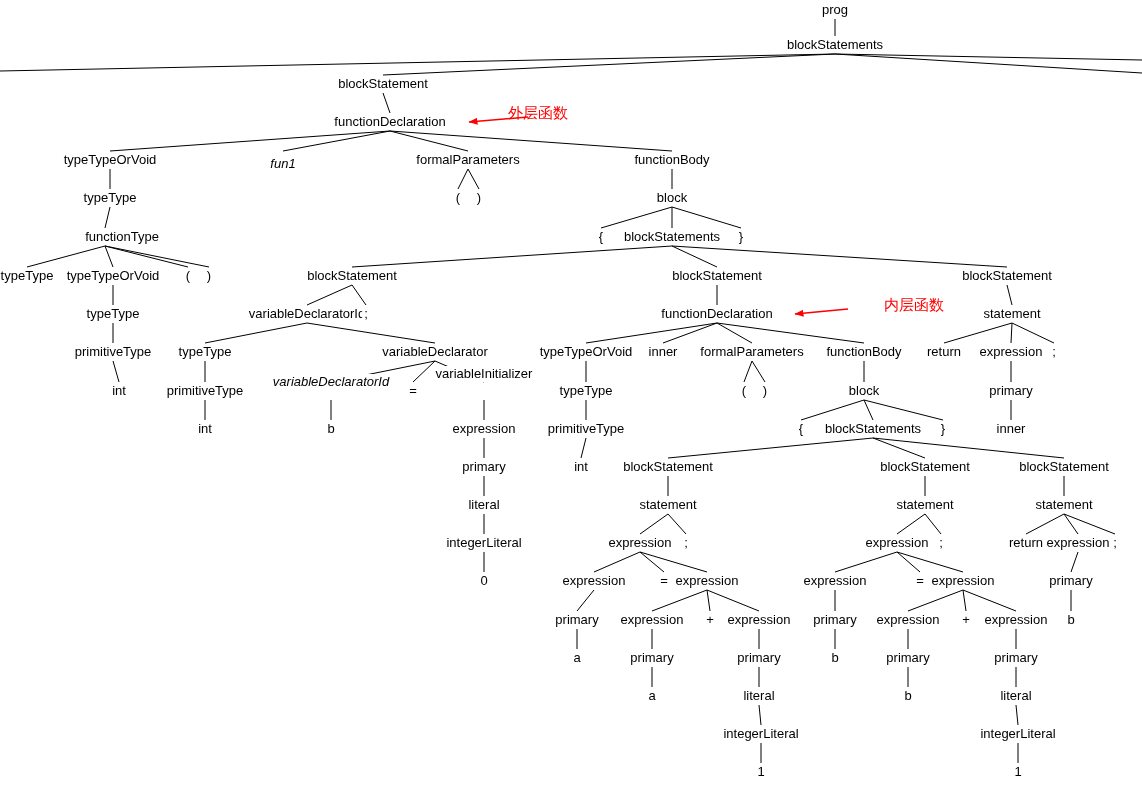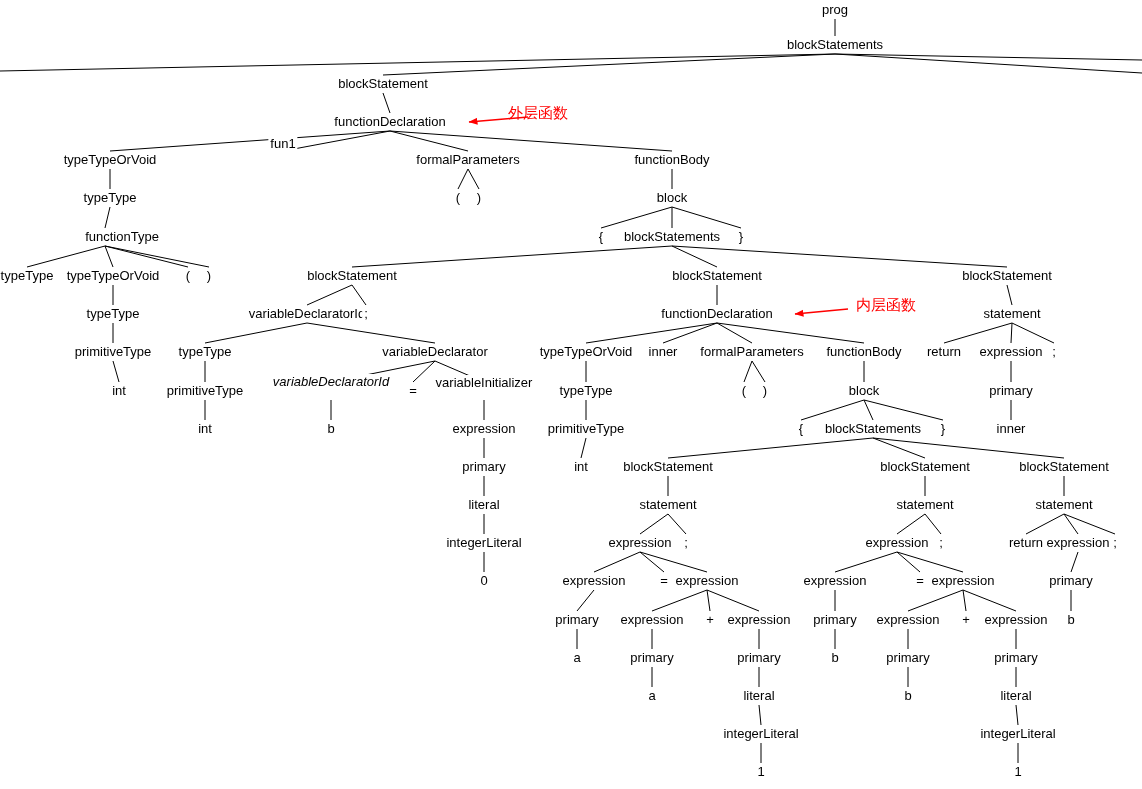--- a/index.html
+++ b/index.html
@@ -148,21 +148,21 @@
       <line x1="835" y1="54" x2="1142" y2="60" class="edge"></line>
       <line x1="835" y1="54" x2="1142" y2="73" class="edge"></line>
       <line x1="528" y1="117" x2="469" y2="122" class="arrow" marker-end="url(#arrowhead)"></line>
       <line x1="848" y1="309" x2="795" y2="314" class="arrow" marker-end="url(#arrowhead)"></line>
     </svg>
 <div class="node" style="left: 835px; top: 10px;">prog</div>
     <div class="node" style="left: 835px; top: 45px;">blockStatements</div>
     <div class="node" style="left: 383px; top: 84px;">blockStatement</div>
     <div class="node" style="left: 390px; top: 122px;">functionDeclaration</div>
     <div class="node" style="left: 110px; top: 160px;">typeTypeOrVoid</div>
-    <div class="node" style="left: 283px; top: 144px;">fun1</div>
+    <div class="node" style="left: 283px; top: 164px; font-style: italic;">fun1</div>
     <div class="node" style="left: 468px; top: 160px;">formalParameters</div>
     <div class="node" style="left: 672px; top: 160px;">functionBody</div>
     <div class="node" style="left: 110px; top: 198px;">typeType</div>
     <div class="node" style="left: 122px; top: 237px;">functionType</div>
     <div class="node" style="left: 27px; top: 276px;">typeType</div>
     <div class="node" style="left: 113px; top: 276px;">typeTypeOrVoid</div>
     <div class="node" style="left: 188px; top: 276px;">(</div>
     <div class="node" style="left: 209px; top: 276px;">)</div>
     <div class="node" style="left: 113px; top: 314px;">typeType</div>
     <div class="node" style="left: 113px; top: 352px;">primitiveType</div>
@@ -177,21 +177,21 @@
     <div class="node" style="left: 717px; top: 276px;">blockStatement</div>
     <div class="node" style="left: 1007px; top: 276px;">blockStatement</div>
     <div class="node" style="left: 307px; top: 314px;">variableDeclaratorId</div>
     <div class="node" style="left: 366px; top: 314px;">;</div>
     <div class="node" style="left: 205px; top: 352px;">typeType</div>
     <div class="node" style="left: 435px; top: 352px; text-align: center;">variableDeclarator</div>
     <div class="node" style="left: 205px; top: 391px;">primitiveType</div>
     <div class="node" style="left: 205px; top: 429px;">int</div>
     <div class="node" style="left: 331px; top: 382px; font-style: italic;">variableDeclaratorId</div>
     <div class="node" style="left: 413px; top: 391px;">=</div>
-    <div class="node" style="left: 484px; top: 383px; text-align: right;">variableInitializer</div>
+    <div class="node" style="left: 484px; top: 374px; text-align: right;">variableInitializer</div>
     <div class="node" style="left: 331px; top: 429px;">b</div>
     <div class="node" style="left: 484px; top: 429px;">expression</div>
     <div class="node" style="left: 484px; top: 467px;">primary</div>
     <div class="node" style="left: 484px; top: 505px;">literal</div>
     <div class="node" style="left: 484px; top: 543px;">integerLiteral</div>
     <div class="node" style="left: 484px; top: 581px;">0</div>
     <div class="node" style="left: 717px; top: 314px;">functionDeclaration</div>
     <div class="node" style="left: 586px; top: 352px;">typeTypeOrVoid</div>
     <div class="node" style="left: 663px; top: 352px;">inner</div>
     <div class="node" style="left: 752px; top: 352px;">formalParameters</div>
@@ -248,14 +248,14 @@
     <div class="node" style="left: 1115px; top: 543px;">;</div>
     <div class="node" style="left: 1071px; top: 581px;">primary</div>
     <div class="node" style="left: 1071px; top: 620px;">b</div>
     <div class="node" style="left: 1012px; top: 314px;">statement</div>
     <div class="node" style="left: 944px; top: 352px;">return</div>
     <div class="node" style="left: 1011px; top: 352px;">expression</div>
     <div class="node" style="left: 1054px; top: 352px;">;</div>
     <div class="node" style="left: 1011px; top: 391px;">primary</div>
     <div class="node" style="left: 1011px; top: 429px;">inner</div>
     <div class="annotation" style="left: 508px; top: 113px;">外层函数</div>
-    <div class="annotation" style="left: 856px; top: 305px; font-family: Liberation Mono, monospace;">内层函数</div>
+    <div class="annotation" style="left: 884px; top: 305px; font-family: Liberation Mono, monospace;">内层函数</div>
   </div>
 
 </body></html>

